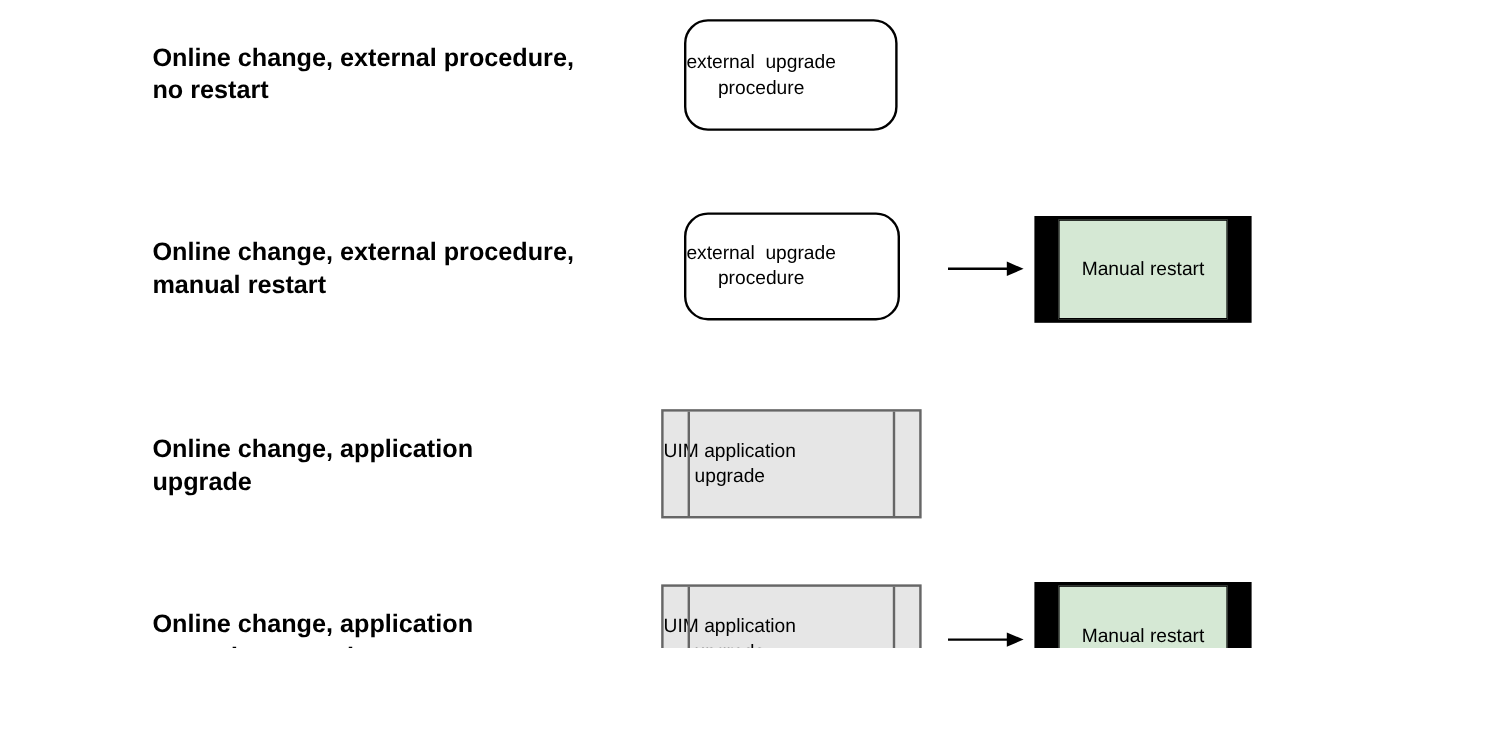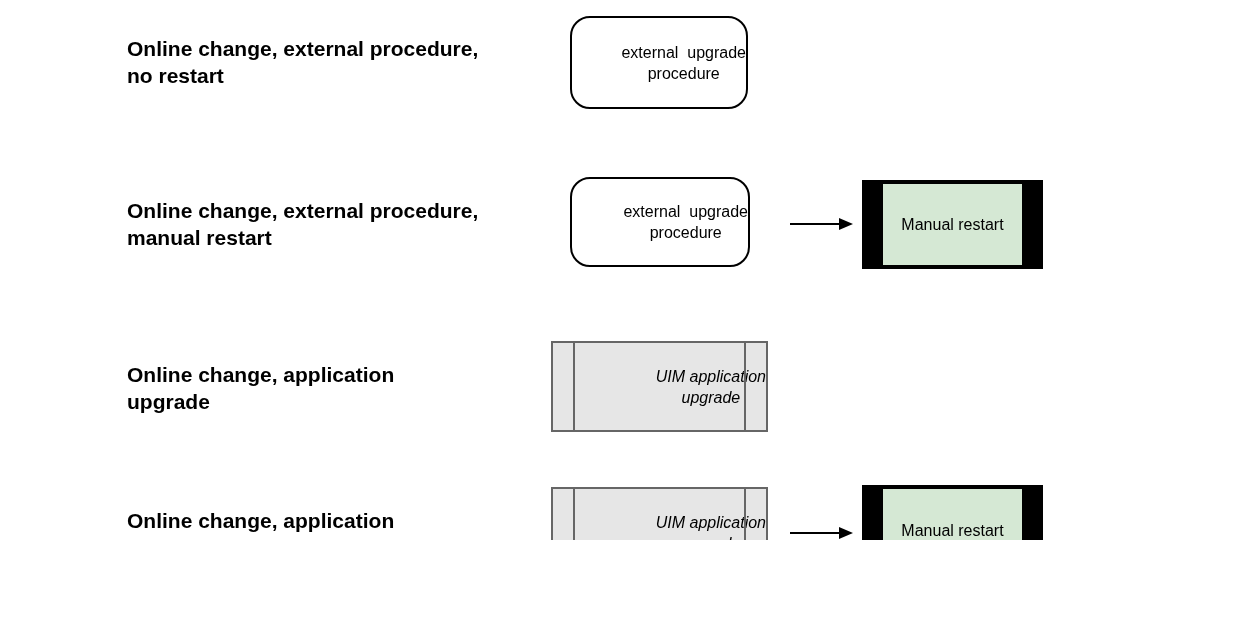--- a/index.html
+++ b/index.html
@@ -28,31 +28,30 @@
     white-space:pre-wrap;
   }
   .rounded{
     position:absolute;
     box-sizing:border-box;
     background:var(--rounded_fill,#fff);
     border:2px solid var(--rounded_border,#000);
     border-radius:20px;
     display:flex;
     align-items:center;
-    justify-content:flex-end;
+    justify-content:flex-start;
   }
   .process{
     position:absolute;
     box-sizing:border-box;
     background:var(--process_fill,#e6e6e6);
     border:2px solid var(--process_border,#666);
     display:flex;
     align-items:center;
-    justify-content:flex-end;
-    font-style:italic;
+    justify-content:flex-start;
   }
   .process-bar{
     position:absolute;
     top:0;
     bottom:0;
     width:2px;
     background:var(--process_border,#666);
   }
   .process-bar.left{left:20px;}
   .process-bar.right{right:20px;}

